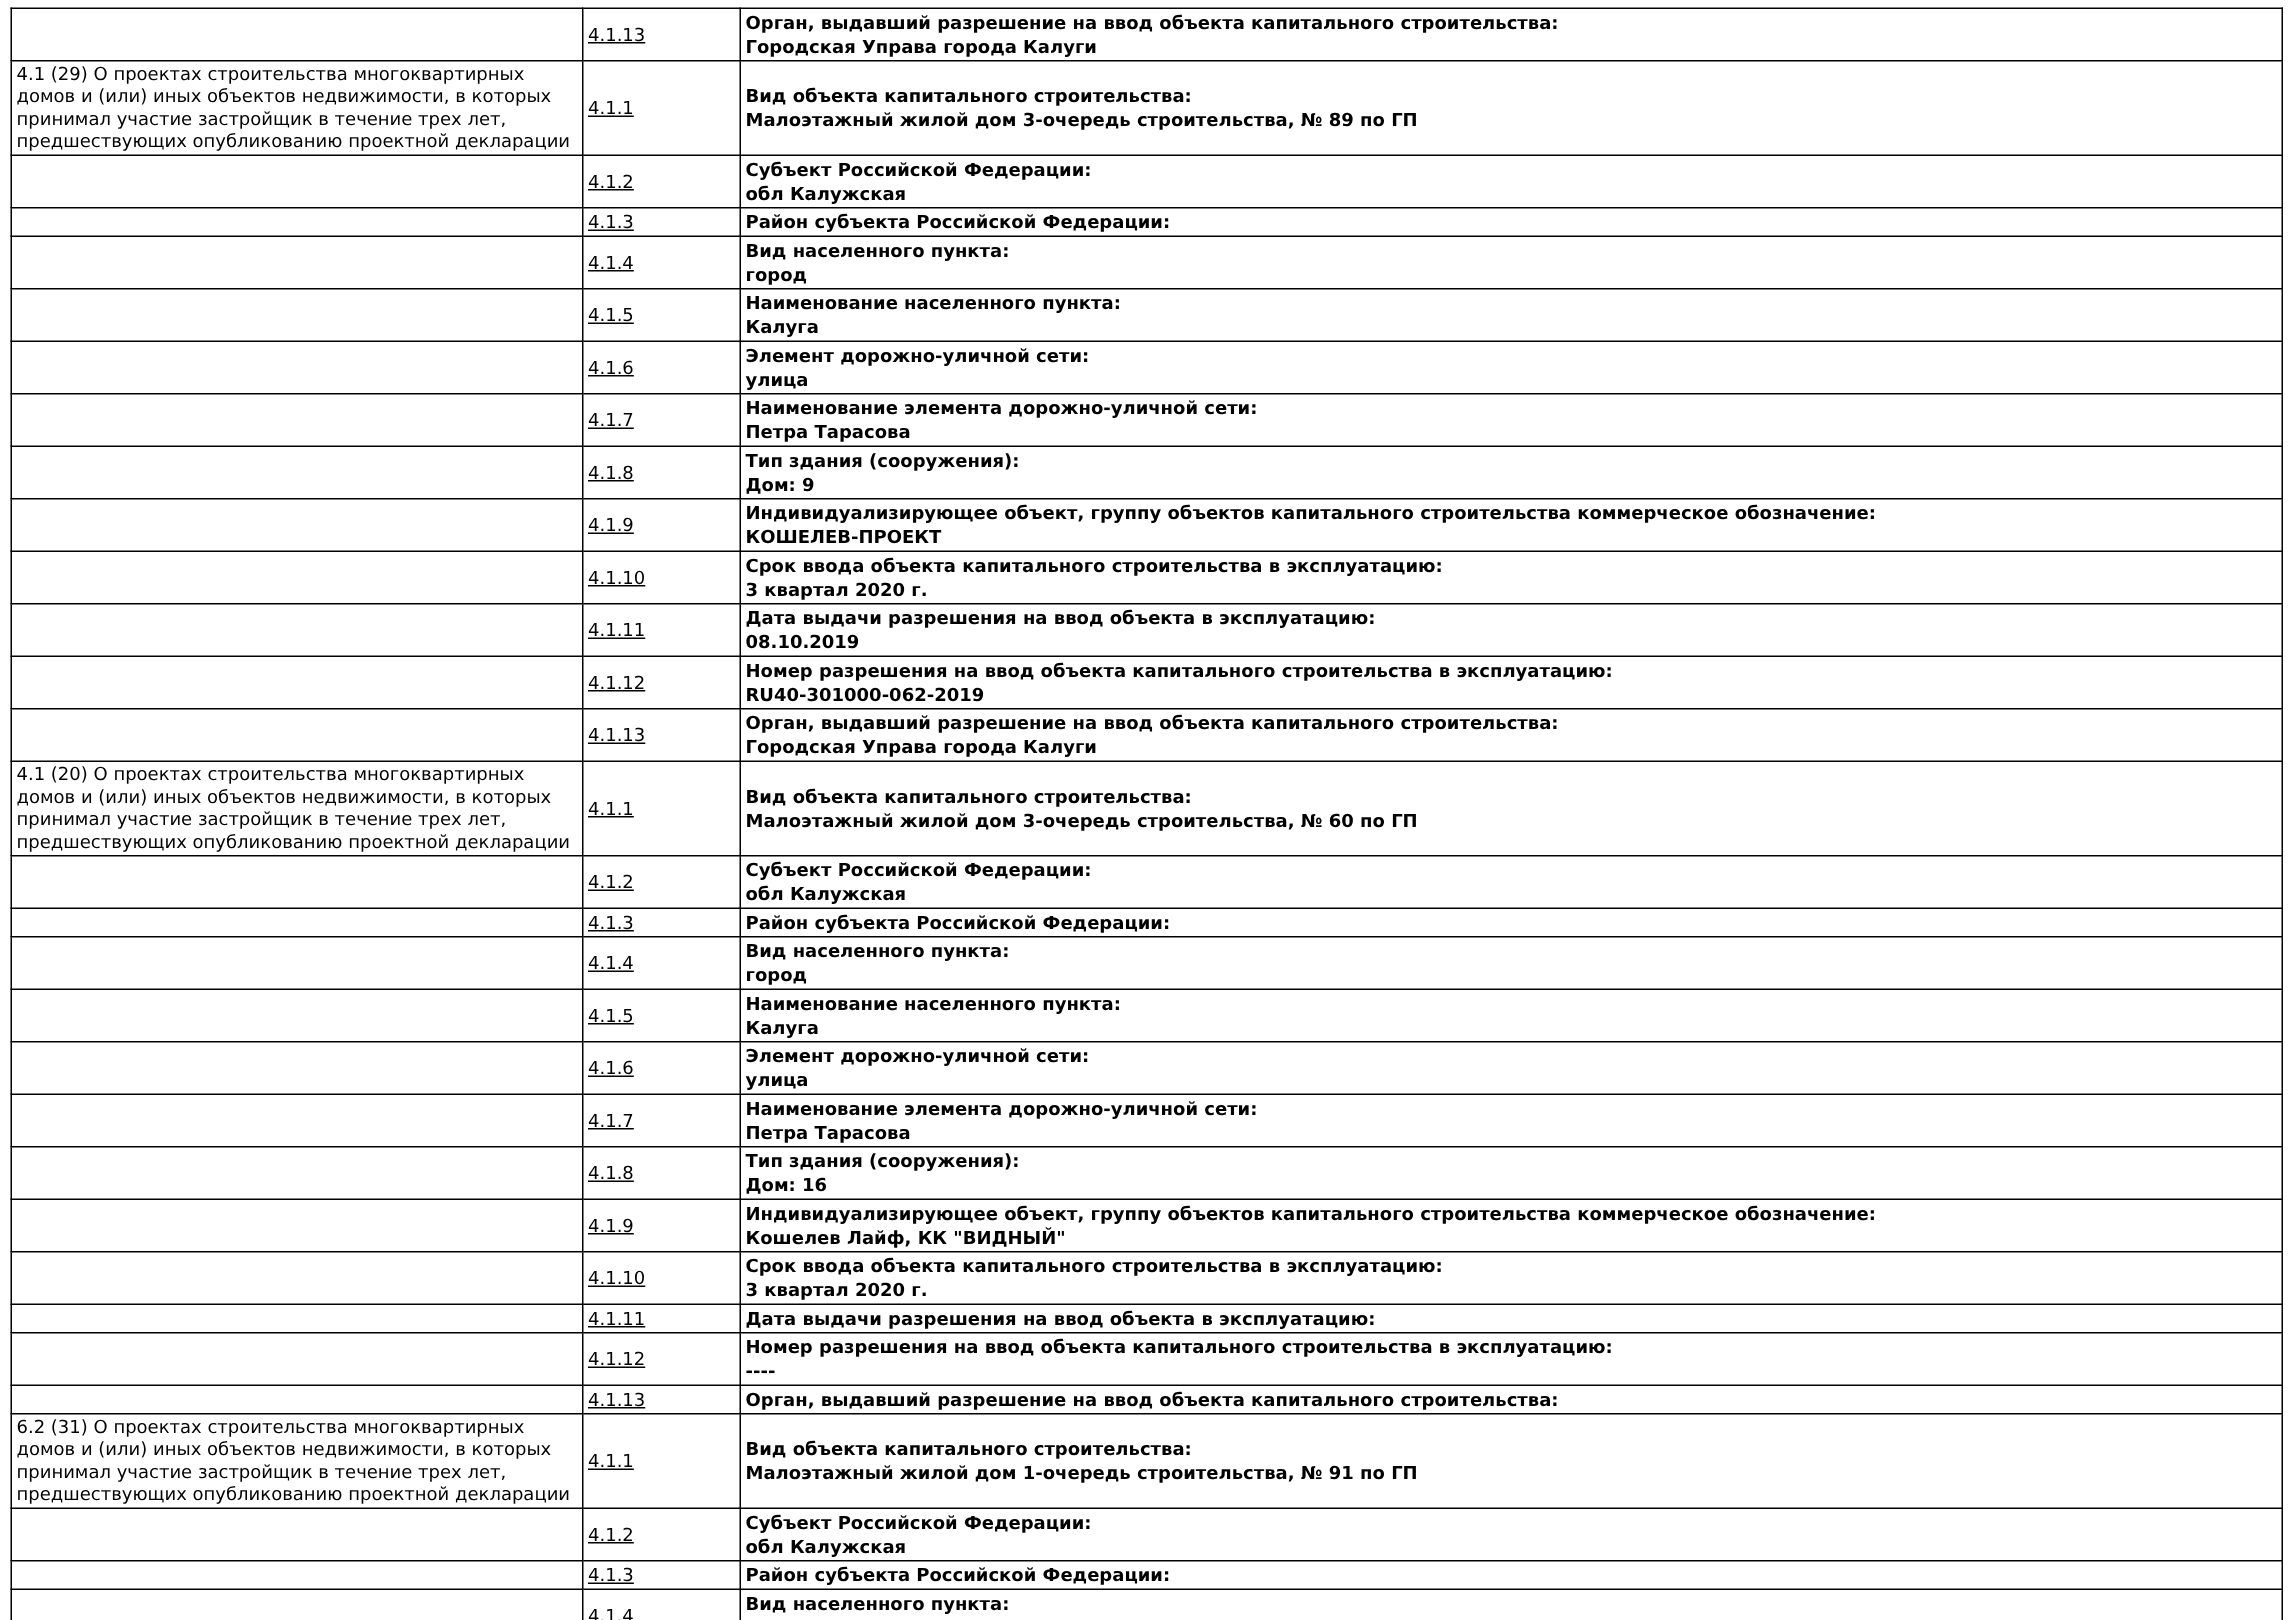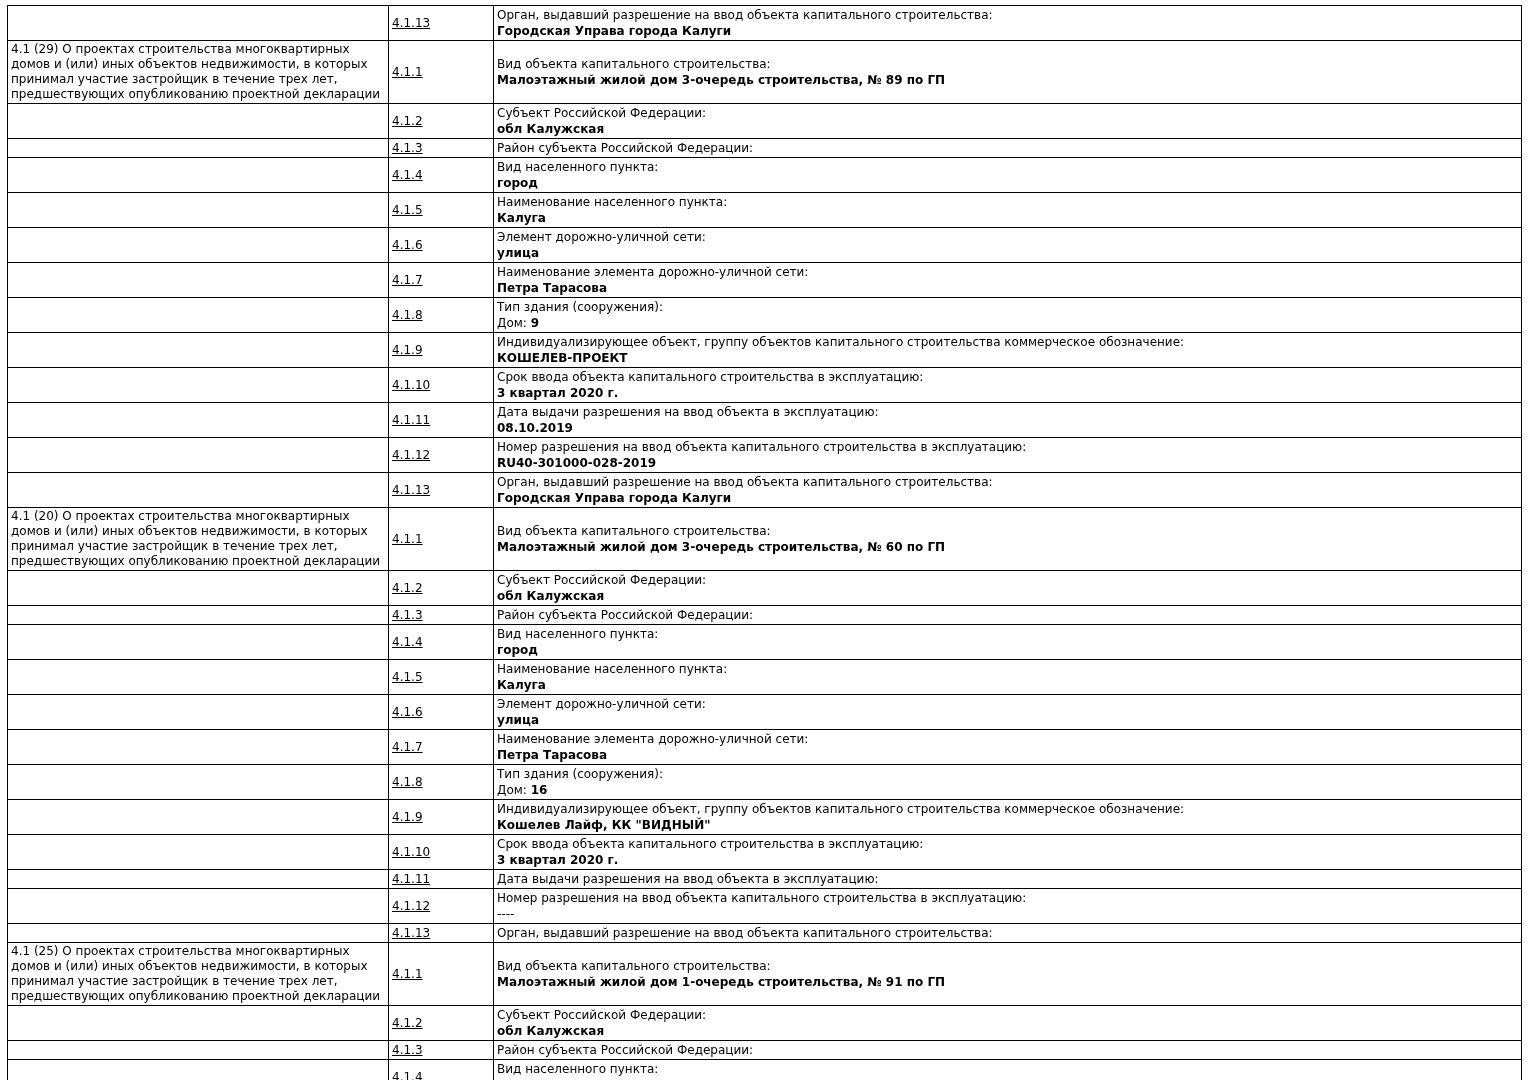--- a/index.html
+++ b/index.html
@@ -37,29 +37,29 @@
   }
   td.col-num {
     width: 98px;
     line-height: 16px;
     text-decoration: underline;
   }
   td.col-content {
     line-height: 16px;
   }
   .field-label {
-    font-weight: normal;
+    font-weight: bold;
     line-height: 16px;
   }
   .field-value {
     font-weight: bold;
     line-height: 16px;
   }
   .field-value .plain {
-    font-weight: normal;
+    font-weight: bold;
   }
 </style>
 </head>
 <body>
 
 <table class="decl">
   <tbody>
       <tr>
         <td class="col-section"></td>
         <td class="col-num">4.1.13</td>
@@ -153,21 +153,21 @@
         <td class="col-content">
           <div class="field-label">Дата выдачи разрешения на ввод объекта в эксплуатацию:</div>
           <div class="field-value"><span class="bold">08.10.2019</span></div>
         </td>
       </tr>
       <tr>
         <td class="col-section"></td>
         <td class="col-num">4.1.12</td>
         <td class="col-content">
           <div class="field-label">Номер разрешения на ввод объекта капитального строительства в эксплуатацию:</div>
-          <div class="field-value"><span class="bold">RU40-301000-028-2019</span></div>
+          <div class="field-value"><span class="bold">RU40-301000-062-2019</span></div>
         </td>
       </tr>
       <tr>
         <td class="col-section"></td>
         <td class="col-num">4.1.13</td>
         <td class="col-content">
           <div class="field-label">Орган, выдавший разрешение на ввод объекта капитального строительства:</div>
           <div class="field-value"><span class="bold">Городская Управа города Калуги</span></div>
         </td>
       </tr>
@@ -266,21 +266,21 @@
         </td>
       </tr>
       <tr>
         <td class="col-section"></td>
         <td class="col-num">4.1.13</td>
         <td class="col-content">
           <div class="field-label">Орган, выдавший разрешение на ввод объекта капитального строительства:</div>
         </td>
       </tr>
       <tr>
-        <td class="col-section">4.1 (25) О проектах строительства многоквартирных домов и (или) иных объектов недвижимости, в которых принимал участие застройщик в течение трех лет, предшествующих опубликованию проектной декларации</td>
+        <td class="col-section">6.2 (31) О проектах строительства многоквартирных домов и (или) иных объектов недвижимости, в которых принимал участие застройщик в течение трех лет, предшествующих опубликованию проектной декларации</td>
         <td class="col-num">4.1.1</td>
         <td class="col-content">
           <div class="field-label">Вид объекта капитального строительства:</div>
           <div class="field-value"><span class="bold">Малоэтажный жилой дом 1-очередь строительства, № 91 по ГП</span></div>
         </td>
       </tr>
       <tr>
         <td class="col-section"></td>
         <td class="col-num">4.1.2</td>
         <td class="col-content">

